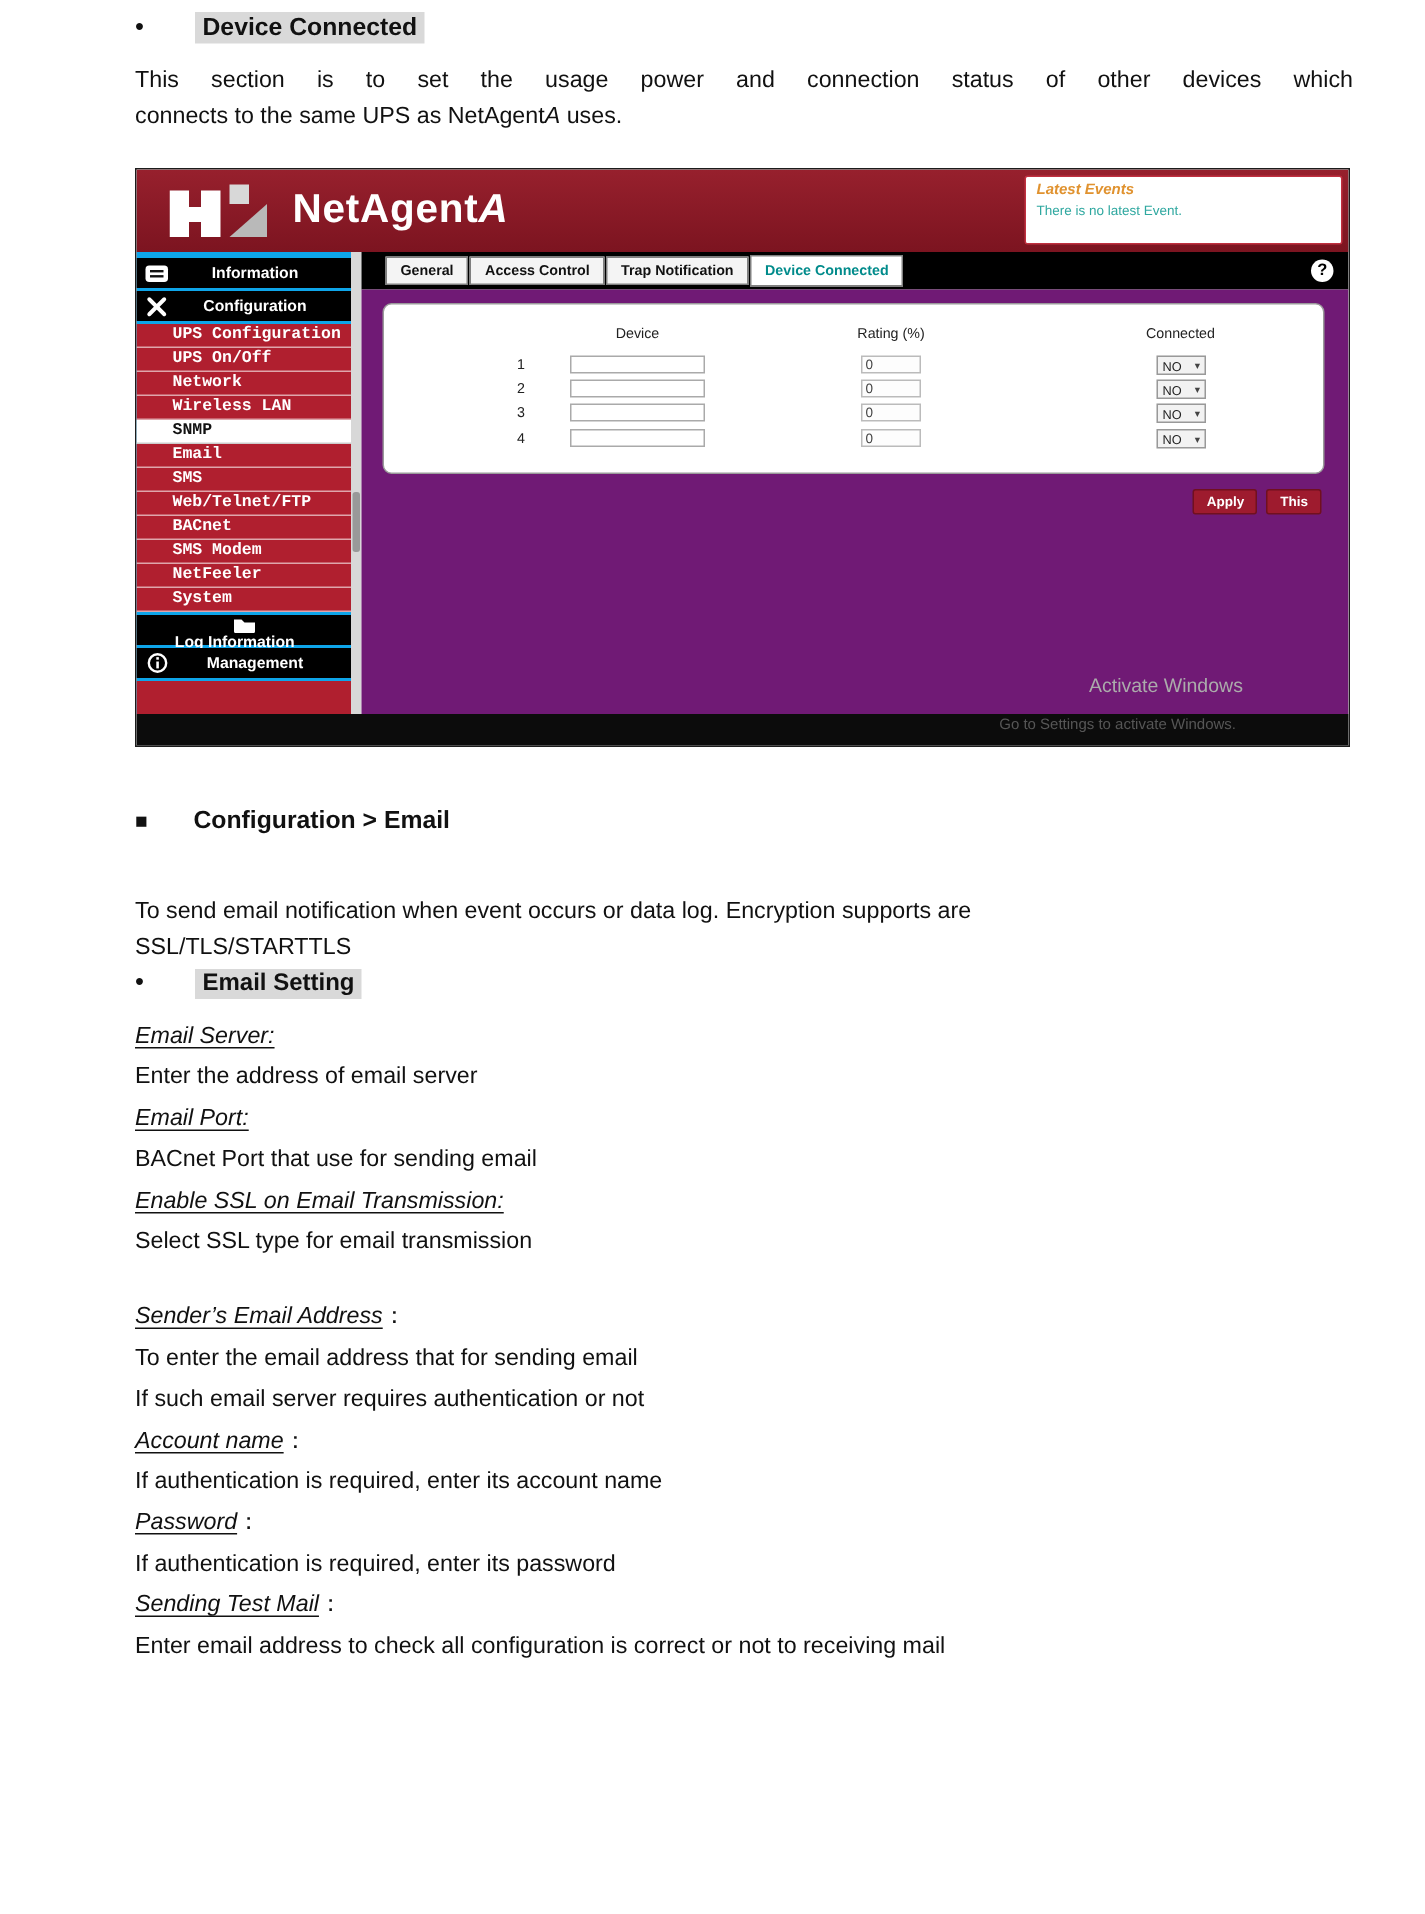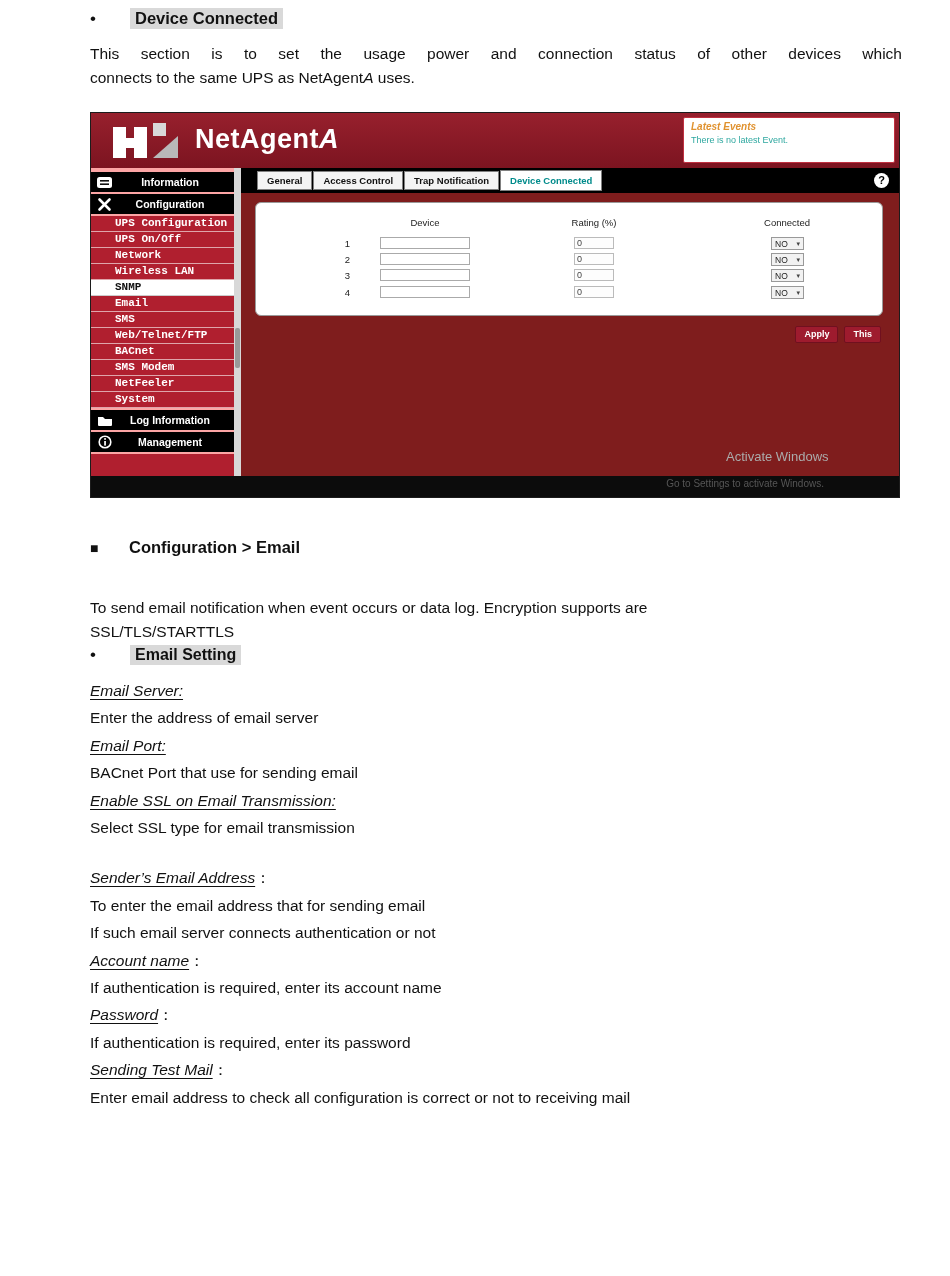--- a/index.html
+++ b/index.html
@@ -39,39 +39,39 @@
   .shot-header { position:relative; height:55px; background:linear-gradient(#97202d, #7c1420); }
   .logo { position:absolute; left:22px; top:8px; }
   .brand { position:absolute; left:104px; top:11px; color:#fff; font-size:27px; font-weight:bold; letter-spacing:.5px; }
   .brand .suffix { font-style:italic; }
   .events { position:absolute; right:4px; top:4px; width:212px; height:46px; background:#fff; border:1px solid #c03040; border-radius:2px; padding:3px 7px; }
   .events-title { color:#e0922f; font-size:10px; font-weight:bold; font-style:italic; }
   .events-body { color:#2fa8a0; font-size:9px; margin-top:3px; }
 
   .shot-body { display:flex; height:308px; }
 
-  .sidebar { width:143px; background:#fca5a5; display:flex; flex-direction:column; padding-top:4px; }
+  .sidebar { width:143px; background:#0ea5e9; display:flex; flex-direction:column; padding-top:4px; }
   .side-black { height:20px; background:#000; display:flex; align-items:center; margin-bottom:2px; flex:0 0 auto; cursor:pointer; }
   .side-black .ic { width:27px; display:flex; justify-content:center; align-items:center; }
   .side-black .lbl { flex:1; text-align:center; color:#fff; font-size:10.5px; font-weight:bold; padding-right:12px; }
   .side-red { height:16px; line-height:15px; background:#b01f2f; border-bottom:1px solid rgba(255,255,255,.6); color:#fff; font-size:11px; font-weight:bold; padding-left:24px; flex:0 0 auto; cursor:pointer;font-family:Liberation Mono, monospace; }
   .side-red.selected { background:#fff; color:#111; border-bottom:1px solid #ccc; }
   .side-fill { flex:1; background:#b01f2f; }
-  .mt2 { margin-top:2px; }
+  .mt2 { margin-top:2px;flex-direction:column; }
 
   .scrollstrip { width:7px; background:#d8d8d8; position:relative; flex:0 0 auto; }
   .scrollstrip .thumb { position:absolute; top:160px; left:1px; width:5px; height:40px; background:#999; border-radius:2px; }
 
   .main { flex:1; display:flex; flex-direction:column; background:#fff; }
   .tabbar { height:25px; background:#000; display:flex; align-items:center; padding-left:16px; position:relative; flex:0 0 auto; }
   .tab { background:#f4f4f4; border:1px solid #808080; height:19px; line-height:17px; padding:0 9px; font-size:9.5px; font-weight:bold; color:#111; margin-right:1px; cursor:pointer; }
   .tab.active { background:#fff; color:#008b8b; height:21px; line-height:19px; }
   .help { position:absolute; right:10px; top:5px; width:15px; height:15px; border-radius:50%; background:#fff; color:#000; font-weight:bold; font-size:11px; text-align:center; line-height:15px; cursor:pointer; }
 
-  .content { position:relative; flex:1; background:#7f1d1d; }
+  .content { position:relative; flex:1; background:#701a75; }
   .panel { position:absolute; left:14px; top:9px; width:628px; height:114px; border:1px solid #9a9a9a; border-radius:6px; background:#fff; }
   .col-head { position:absolute; top:14px; font-size:9.5px; color:#222; text-align:center; }
   .ch-device { left:124px; width:90px; }
   .ch-rating { left:300px; width:76px; }
   .ch-connected { left:491px; width:80px; }
   .prow { position:absolute; left:0; right:0; height:14px; }
   .prow .rnum { position:absolute; left:80px; width:14px; top:1px; font-size:9.5px; color:#222; text-align:right; }
   .prow .device-input { position:absolute; left:124px; top:0; width:90px; height:12px; border:1px solid #aaa; background:#fff; font-size:9px; padding:0 2px; }
   .prow .rating-input { position:absolute; left:318px; top:0; width:40px; height:12px; border:1px solid #bbb; background:#fdfdfd; font-size:9px; padding:0 2px; color:#444; }
   .prow .dd { position:absolute; left:515px; top:0; width:33px; height:13px; border:1px solid #999; background:#f2f2f2; font-size:8.5px; color:#222; display:flex; align-items:center; justify-content:space-between; padding:0 3px; cursor:pointer; }
@@ -271,21 +271,21 @@
     <div class="desc">BACnet Port that use for sending email</div>
 
     <div class="term"><span class="u">Enable SSL on Email Transmission:</span><span class="colon"></span></div>
     <div class="desc">Select SSL type for email transmission</div>
 
     <div class="gap"></div>
 
     <div class="term"><span class="u">Sender’s Email Address</span><span class="colon">：</span></div>
     <div class="desc">To enter the email address that for sending email</div>
 
-    <div class="desc">If such email server connects authentication or not</div>
+    <div class="desc">If such email server requires authentication or not</div>
 
     <div class="term"><span class="u">Account name</span><span class="colon">：</span></div>
     <div class="desc">If authentication is required, enter its account name</div>
 
     <div class="term"><span class="u">Password</span><span class="colon">：</span></div>
     <div class="desc">If authentication is required, enter its password</div>
 
     <div class="term"><span class="u">Sending Test Mail</span><span class="colon">：</span></div>
     <div class="desc">Enter email address to check all configuration is correct or not to receiving mail</div>
   </div>

